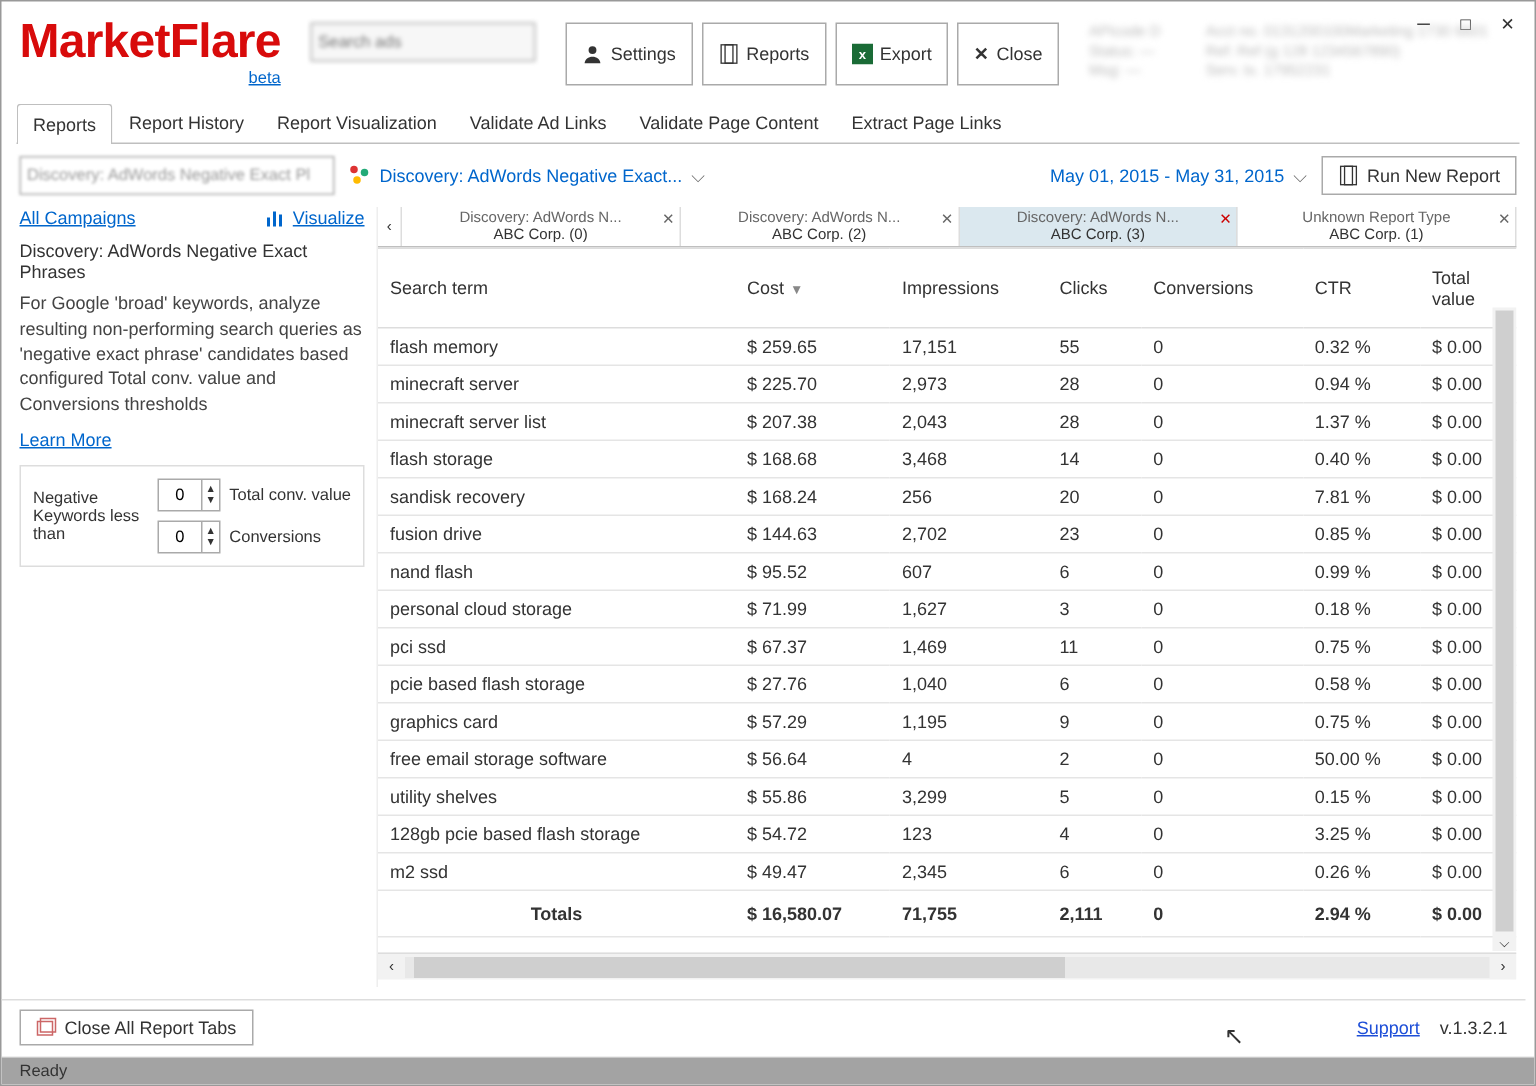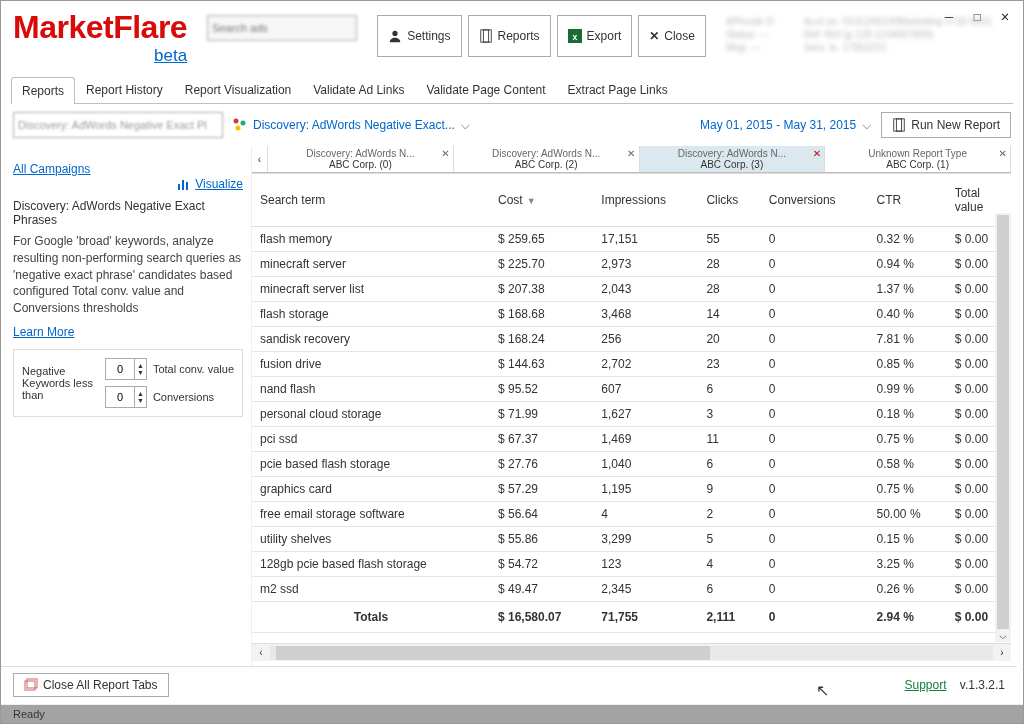--- a/index.html
+++ b/index.html
@@ -1,21 +1,21 @@
 <!DOCTYPE html>
 <html><head>
 <meta charset="utf-8">
 <style>
 * { box-sizing: border-box; margin: 0; padding: 0; }
 body { font-family: Arial, Helvetica, sans-serif; font-size: 12px; color: #333; background: #fff; width: 1024px; height: 724px; overflow: hidden; position: relative; border: 1px solid #999; }
 .titlebar { position: absolute; top: 0; right: 0; display: flex; gap: 8px; padding: 6px 8px 0 0; }
 .titlebar span { width: 20px; height: 18px; display: inline-flex; align-items: center; justify-content: center; font-family: monospace; font-size: 14px; cursor: default; }
 .header { display: flex; align-items: flex-start; padding: 8px 12px 0 12px; gap: 20px; }
 .logo { font-size: 32px; font-weight: bold; color: #d80b0b; letter-spacing: -0.5px; }
-.beta { color: #0066cc; text-decoration: underline; font-size: 17px; margin-left: 0px; }
+.beta { color: #0066cc; text-decoration: underline; font-size: 11px; margin-left: 0px; }
 .logo-wrap { display:flex; flex-direction:column; align-items:flex-end; }
 .searchbox { width: 150px; height: 26px; border: 1px solid #aaa; background: #f7f7f7; margin-top: 6px; color:#ccc; font-size:11px; padding:0 4px; filter: blur(1.5px); }
 .topbuttons { display: flex; gap: 6px; margin-top: 6px; }
 .btn { border: 1px solid #aaa; background: #fff; padding: 4px 10px; font-size: 12px; display: inline-flex; align-items: center; gap: 5px; cursor: default; height:42px;}
 .btn svg, .btn .ico { width: 14px; height: 14px; }
 .metabox { margin-top:6px; color:#bbb; font-size:10px; line-height:1.3; filter: blur(2px); }
 .tabs { display: flex; border-bottom: 1px solid #bfbfbf; margin: 10px 10px 0 10px; }
 .tab { padding: 6px 10px; font-size: 12px; border: 1px solid transparent; border-bottom: none; cursor: default; }
 .tab.active { border-color: #bfbfbf; background: #fff; border-top-left-radius: 3px; border-top-right-radius: 3px; position: relative; top: 1px; }
 .toolbar2 { display: flex; align-items: center; gap: 10px; padding: 8px 12px; }
@@ -50,22 +50,22 @@
 .sortind { font-size:9px; color:#888; margin-left:4px;}
 .hscroll { height:18px; background:#f2f2f2; display:flex; align-items:center; border-top:1px solid #ddd;}
 .hscroll .ar { width:18px; text-align:center; font-size:10px;}
 .hscroll .track { flex:1; height:14px; background:#e8e8e8; position:relative;}
 .hscroll .thumb { position:absolute; left:6px; top:0; height:100%; width:60%; background:#cfcfcf;}
 .vscroll { position:absolute; right:0; top:40px; bottom:24px; width:16px; background:#f2f2f2; display:flex; flex-direction:column; align-items:center;}
 .vscroll .thumb{ width:12px; flex:1; background:#cfcfcf; margin:2px 0 2px 0;}
 .footer { display:flex; align-items:center; justify-content:space-between; padding:6px 12px; border-top:1px solid #ddd; position:absolute; bottom:20px; left:0; right:6px;}
 .footer .left { display:flex; align-items:center; gap:6px;}
 .status { position:absolute; bottom:0; left:0; right:0; padding:3px 12px; font-size:11px; background:#a3a3a3; border-top:1px solid #eee;}
-.link { color:#15803d; text-decoration:underline;margin-left:18px;}
-.vis { display:flex; align-items:center; gap:4px; color:#0066cc;margin-top:31px;}
+.link { color:#1d4ed8; text-decoration:underline;margin-left:18px;}
+.vis { display:flex; align-items:center; gap:4px; color:#0066cc;}
 .gridclip { height:470px; overflow:hidden; }
 .cursor { position:absolute; left:815px; top:680px; font-size:16px;}
 </style>
 </head>
 <body>
 
 <div class="titlebar">
   <span>—</span>
   <span>☐</span>
   <span>✕</span>

